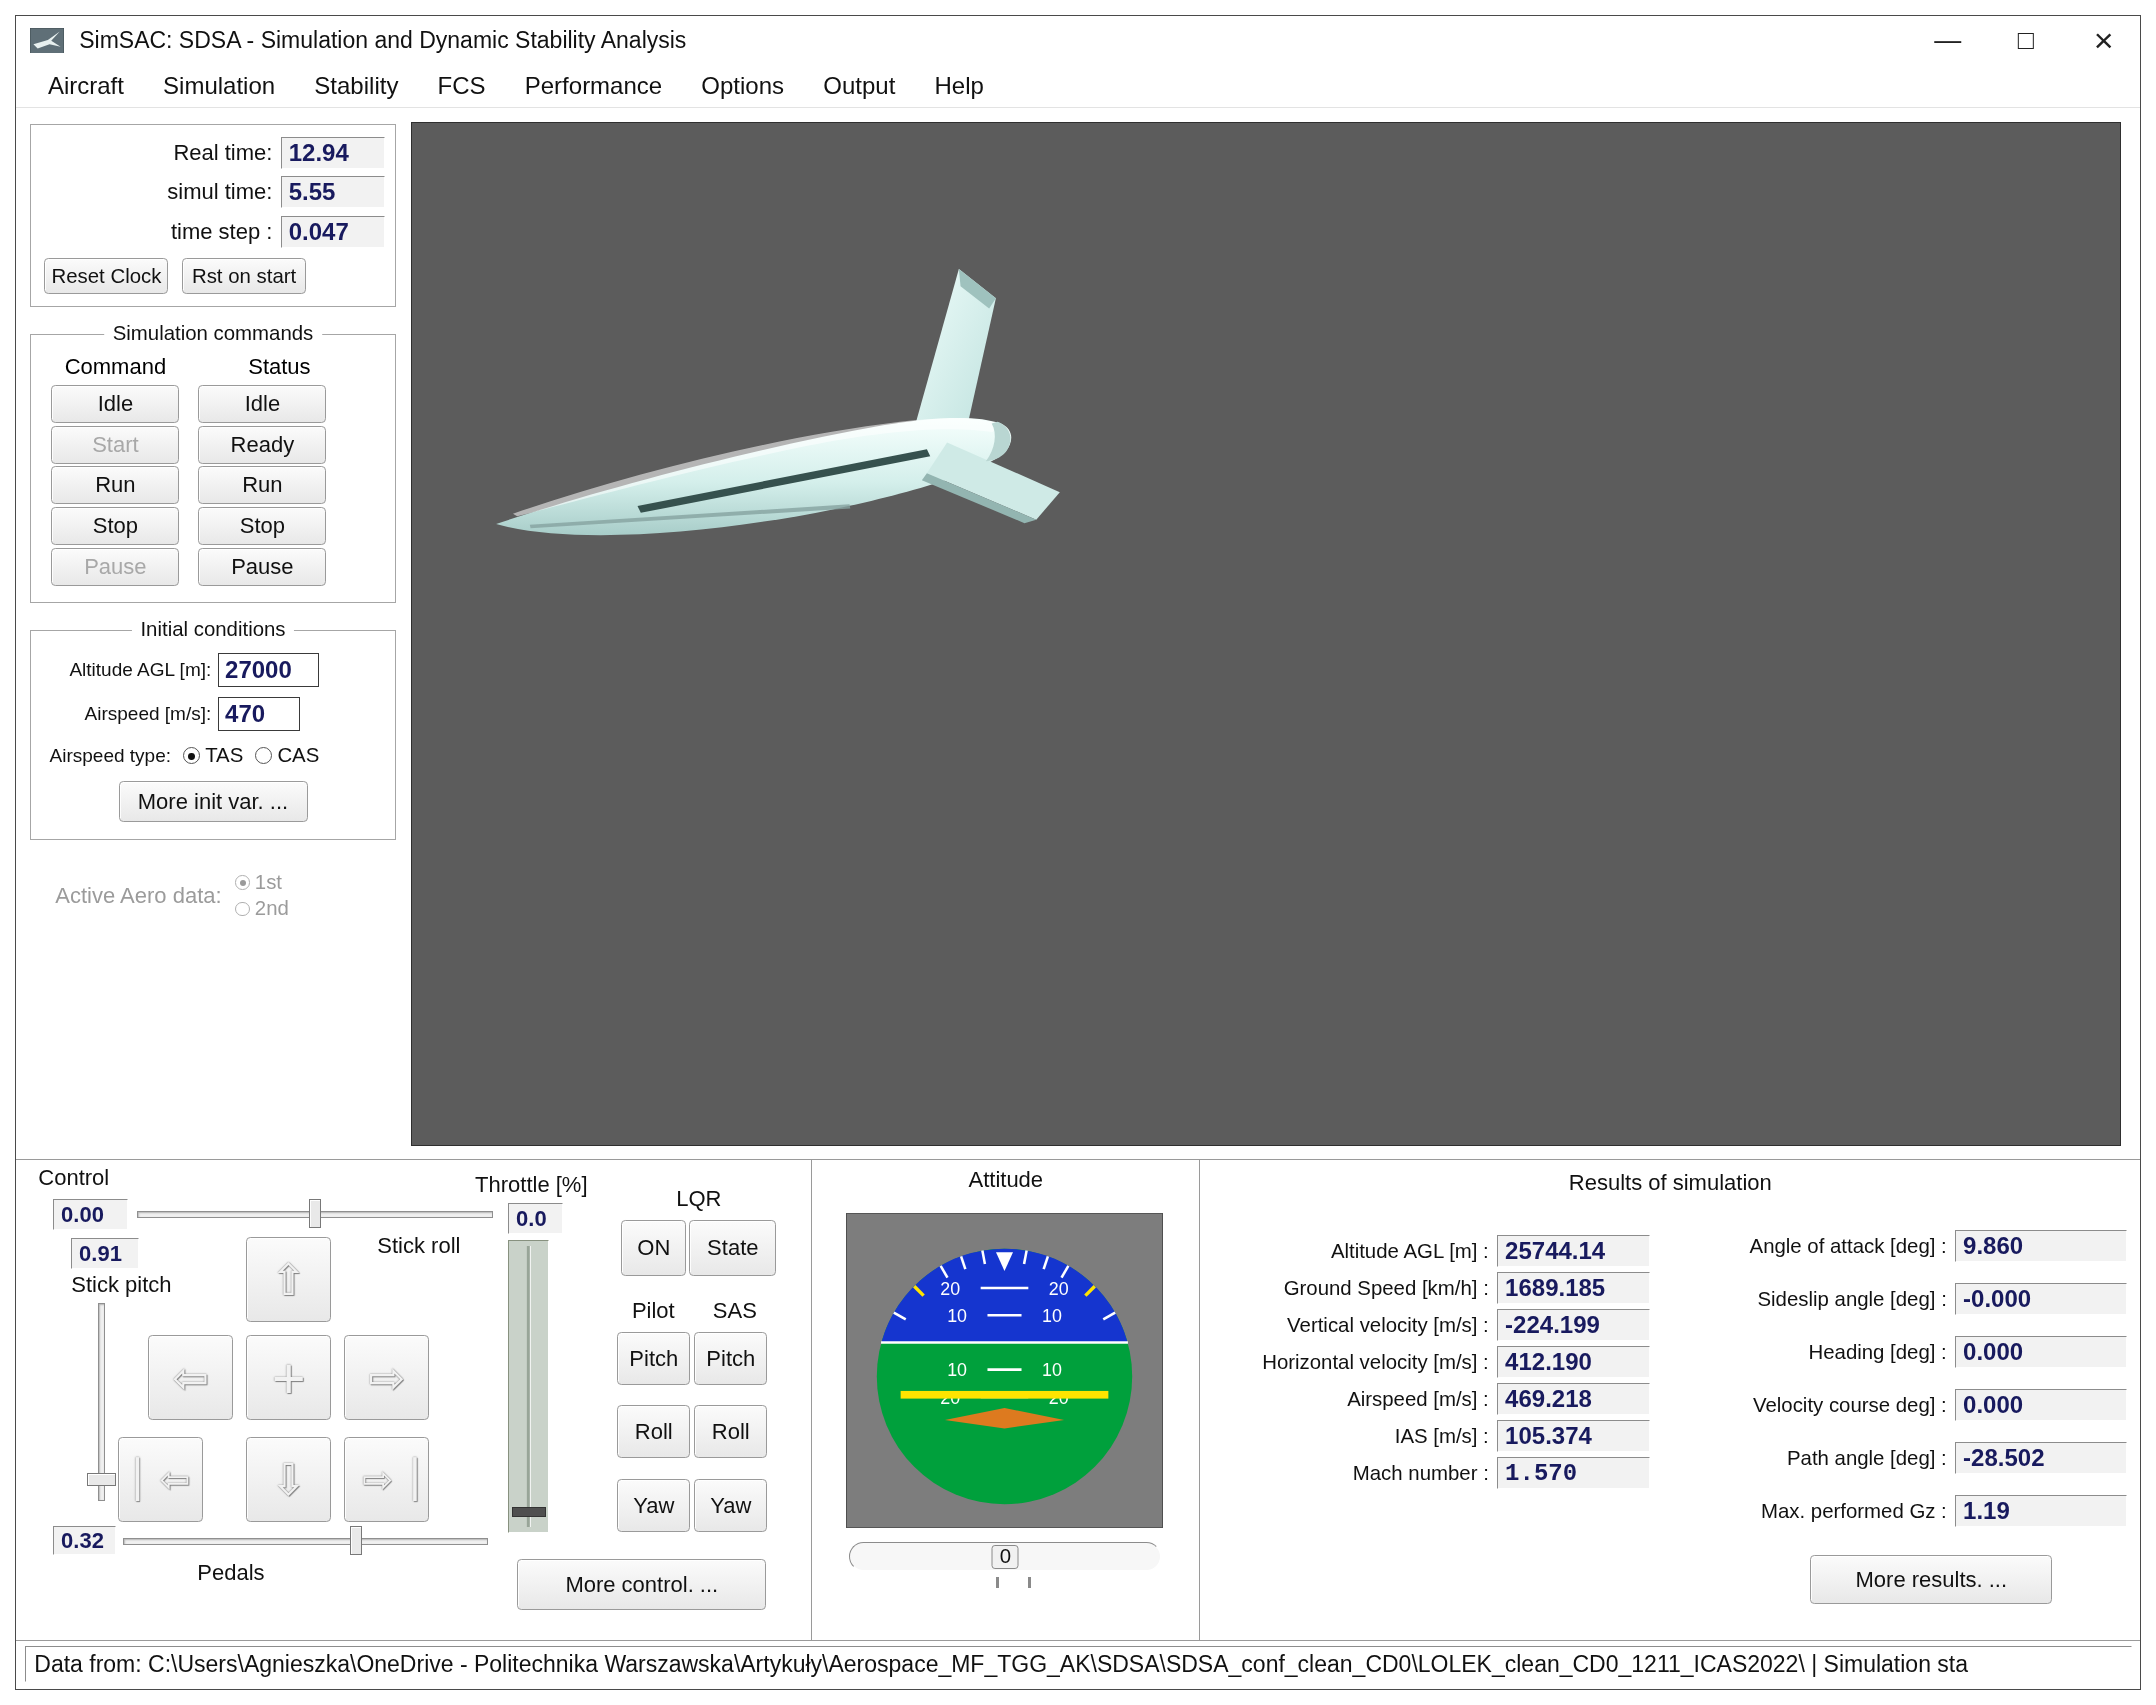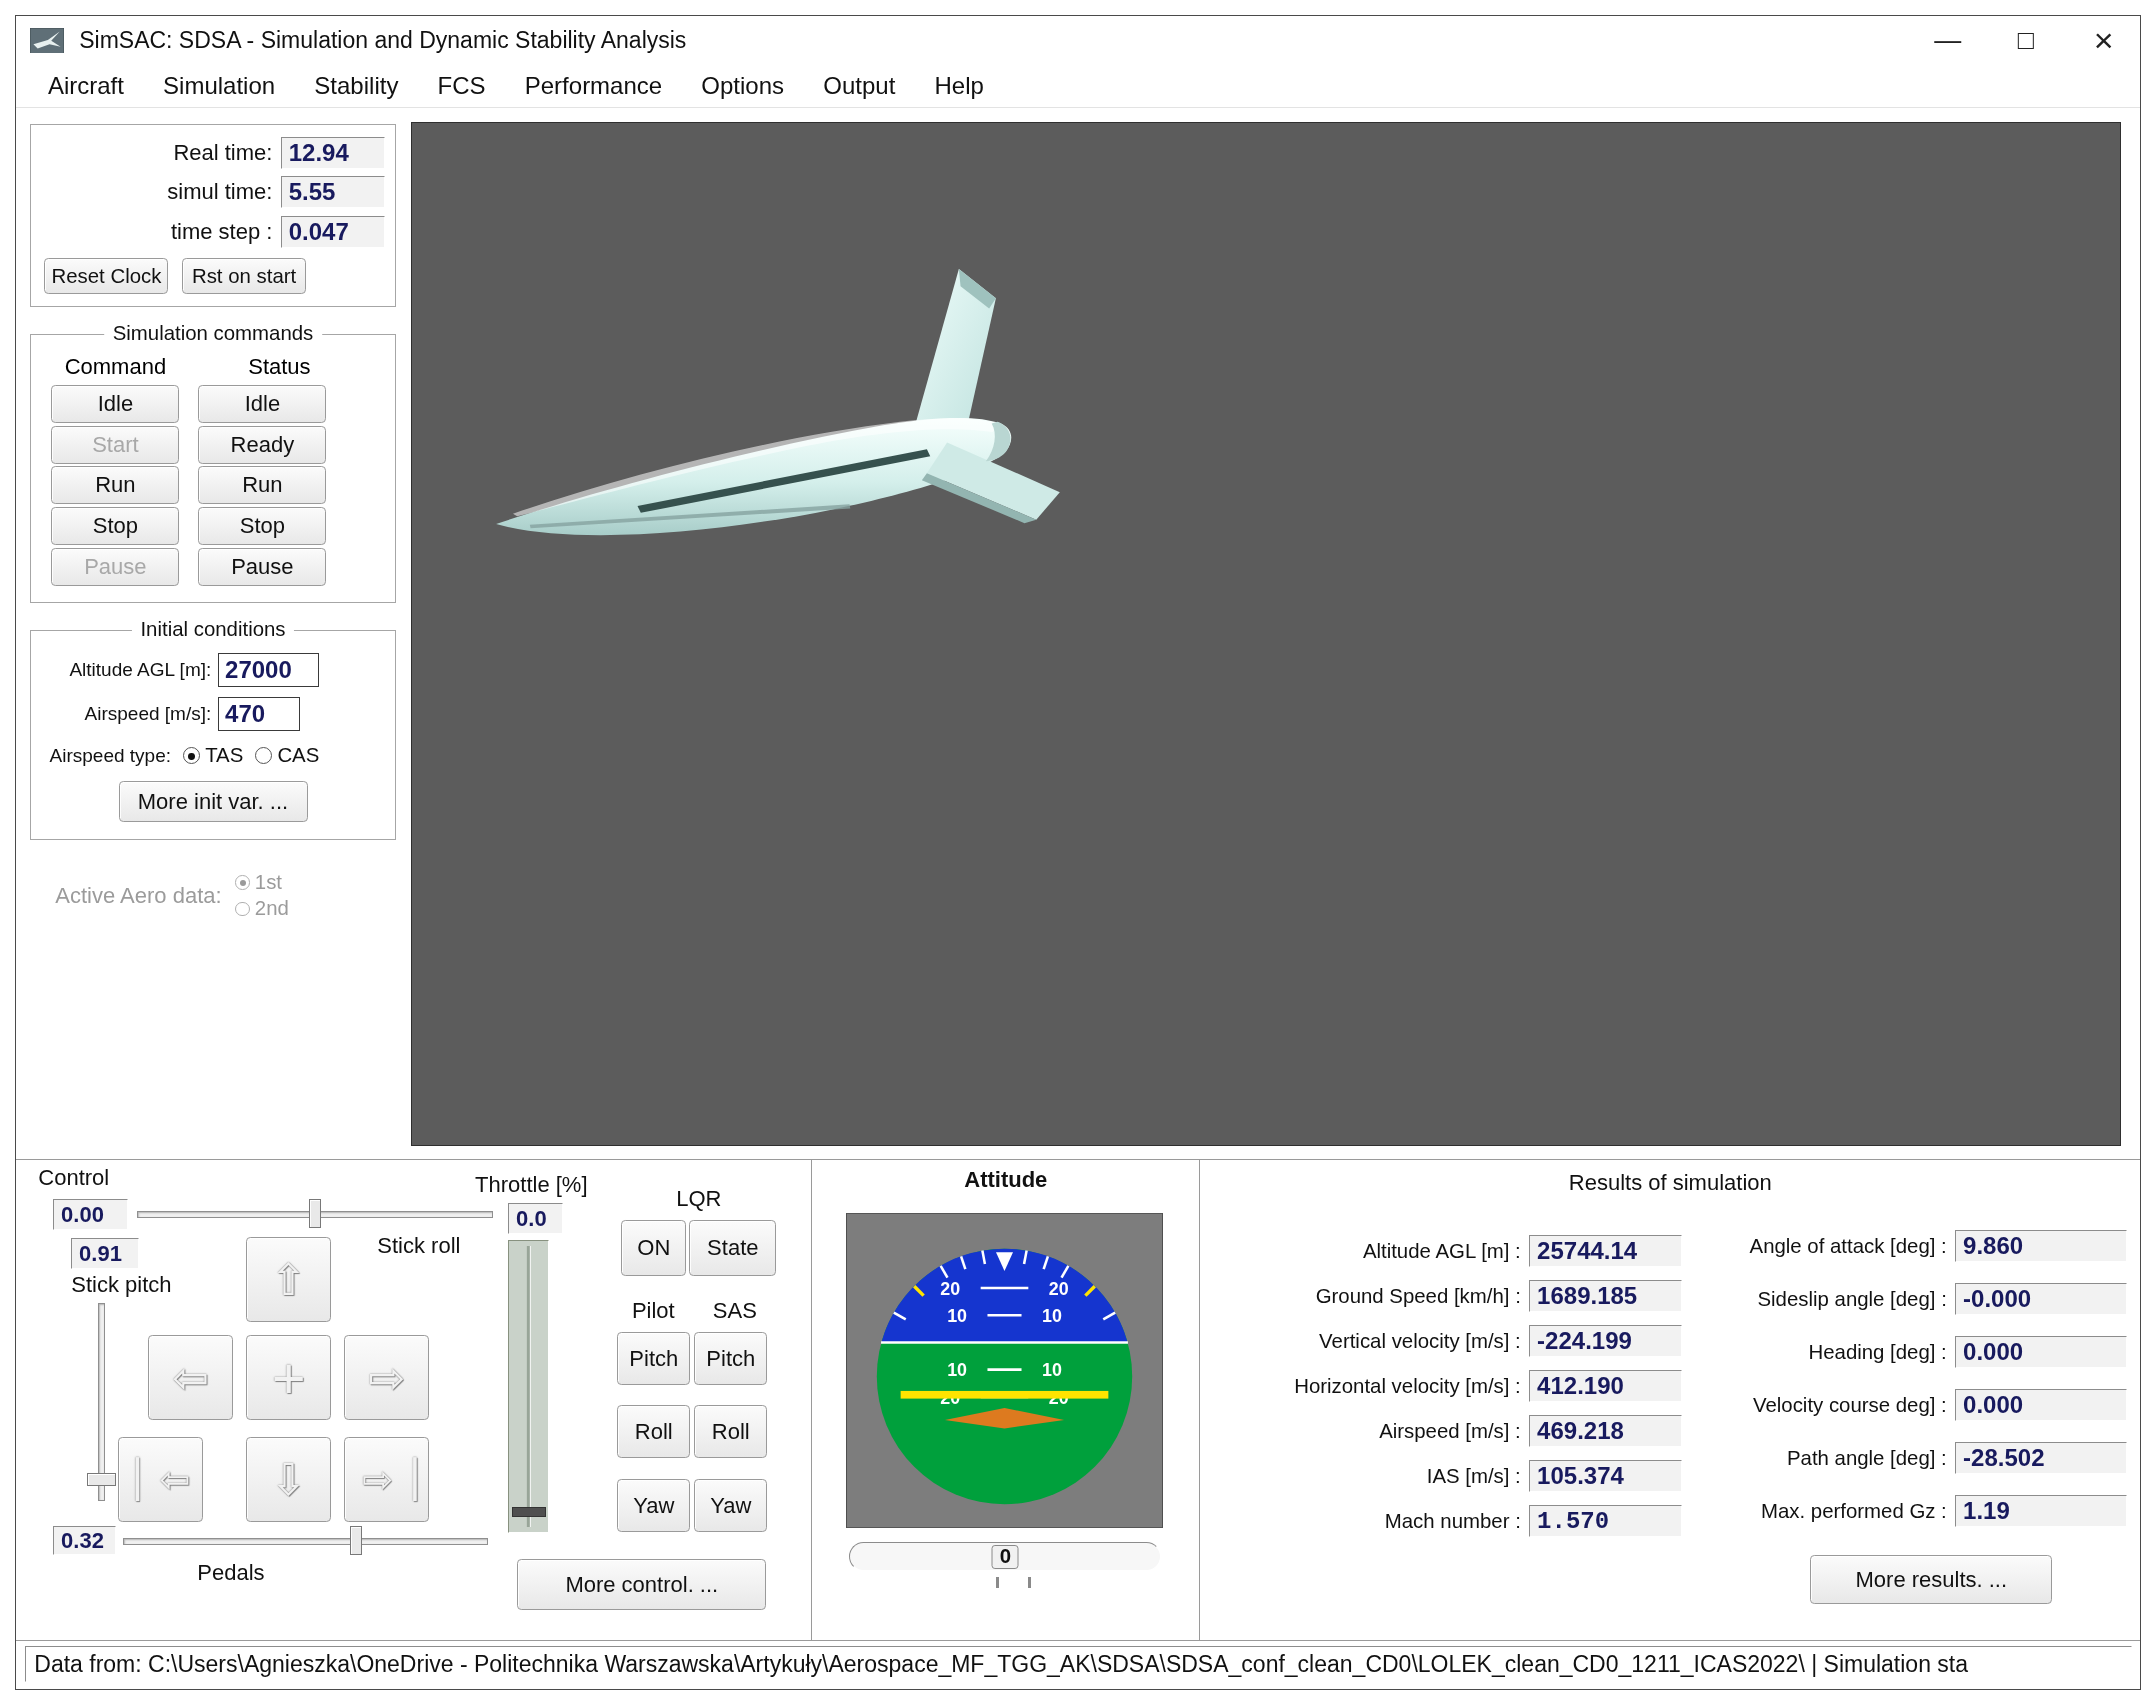--- a/index.html
+++ b/index.html
@@ -61,21 +61,21 @@
   .aero-row { display:flex; align-items:center; margin:31px 0 0 39px; color:#9b9b9b; }
   .aero-label { font-size:22px; margin-right:13.6px; }
   .aero-opts { display:flex; flex-direction:column; gap:3.4px; }
   .aero-opt { display:flex; align-items:center; font-size:20.4px; }
   .aero-opt .radio { margin-left:0; width:14.5px; height:14.5px; }
   .aero-opt .radio.checked::after { left:3.4px; top:3.4px; width:6px; height:6px; }
 
   
   .bottom { height:482px; flex:none; display:flex; border-top:0.9px solid #9a9a9a; border-bottom:0.9px solid #9a9a9a; }
   .control-sec { width:796px; flex:none; position:relative; border-right:0.9px solid #9a9a9a; }
-  .attitude-sec { width:388px; flex:none; position:relative; border-right:0.9px solid #9a9a9a;font-weight:bold; }
+  .attitude-sec { width:388px; flex:none; position:relative; border-right:0.9px solid #9a9a9a; }
   .results-sec { flex:1; position:relative; }
   .sec-title { font-size:22px; color:#111; }
 
   .abs { position:absolute; }
   .hgroove { height:6.8px; background:#f0f0f0; border:0.9px solid #8f8f8f; box-shadow:inset 0.9px 0.9px 1.7px #b4b4b4; }
   .vgroove { width:6.8px; background:#f0f0f0; border:0.9px solid #8f8f8f; box-shadow:inset 0.9px 0.9px 1.7px #b4b4b4; }
   .sl-thumb { background:#e9e9e9; border:0.9px solid #787878; box-shadow:inset 0.9px 0.9px 0 #fff; }
   .ctl-vbox { height:31px; font-size:22px; }
   .ctl-lab { font-size:22px; color:#111; white-space:nowrap;text-align:center; }
 
@@ -361,21 +361,21 @@
       <div class="att-slider">
         <span class="att-thumb">0</span>
       </div>
       <span class="att-tick" style="left:184px;"></span>
       <span class="att-tick" style="left:216px;"></span>
     </div>
 
     <div class="results-sec">
       <span class="abs sec-title" style="left:0;top:10.2px;width:100%;text-align:center;">Results of simulation</span>
 
-      <div class="res-col" style="left:46px;top:75px;gap:13px;align-items:flex-end;">
+      <div class="res-col" style="left:14px;top:75px;gap:5px;align-items:flex-end;">
         <div class="res-row">
           <span class="res-label" style="width:283px;">Altitude AGL [m] :</span>
           <span class="vbox res-val" style="width:153px;">25744.14</span>
         </div>
         <div class="res-row">
           <span class="res-label" style="width:283px;">Ground Speed [km/h] :</span>
           <span class="vbox res-val" style="width:153px;">1689.185</span>
         </div>
         <div class="res-row">
           <span class="res-label" style="width:283px;">Vertical velocity [m/s] :</span>

